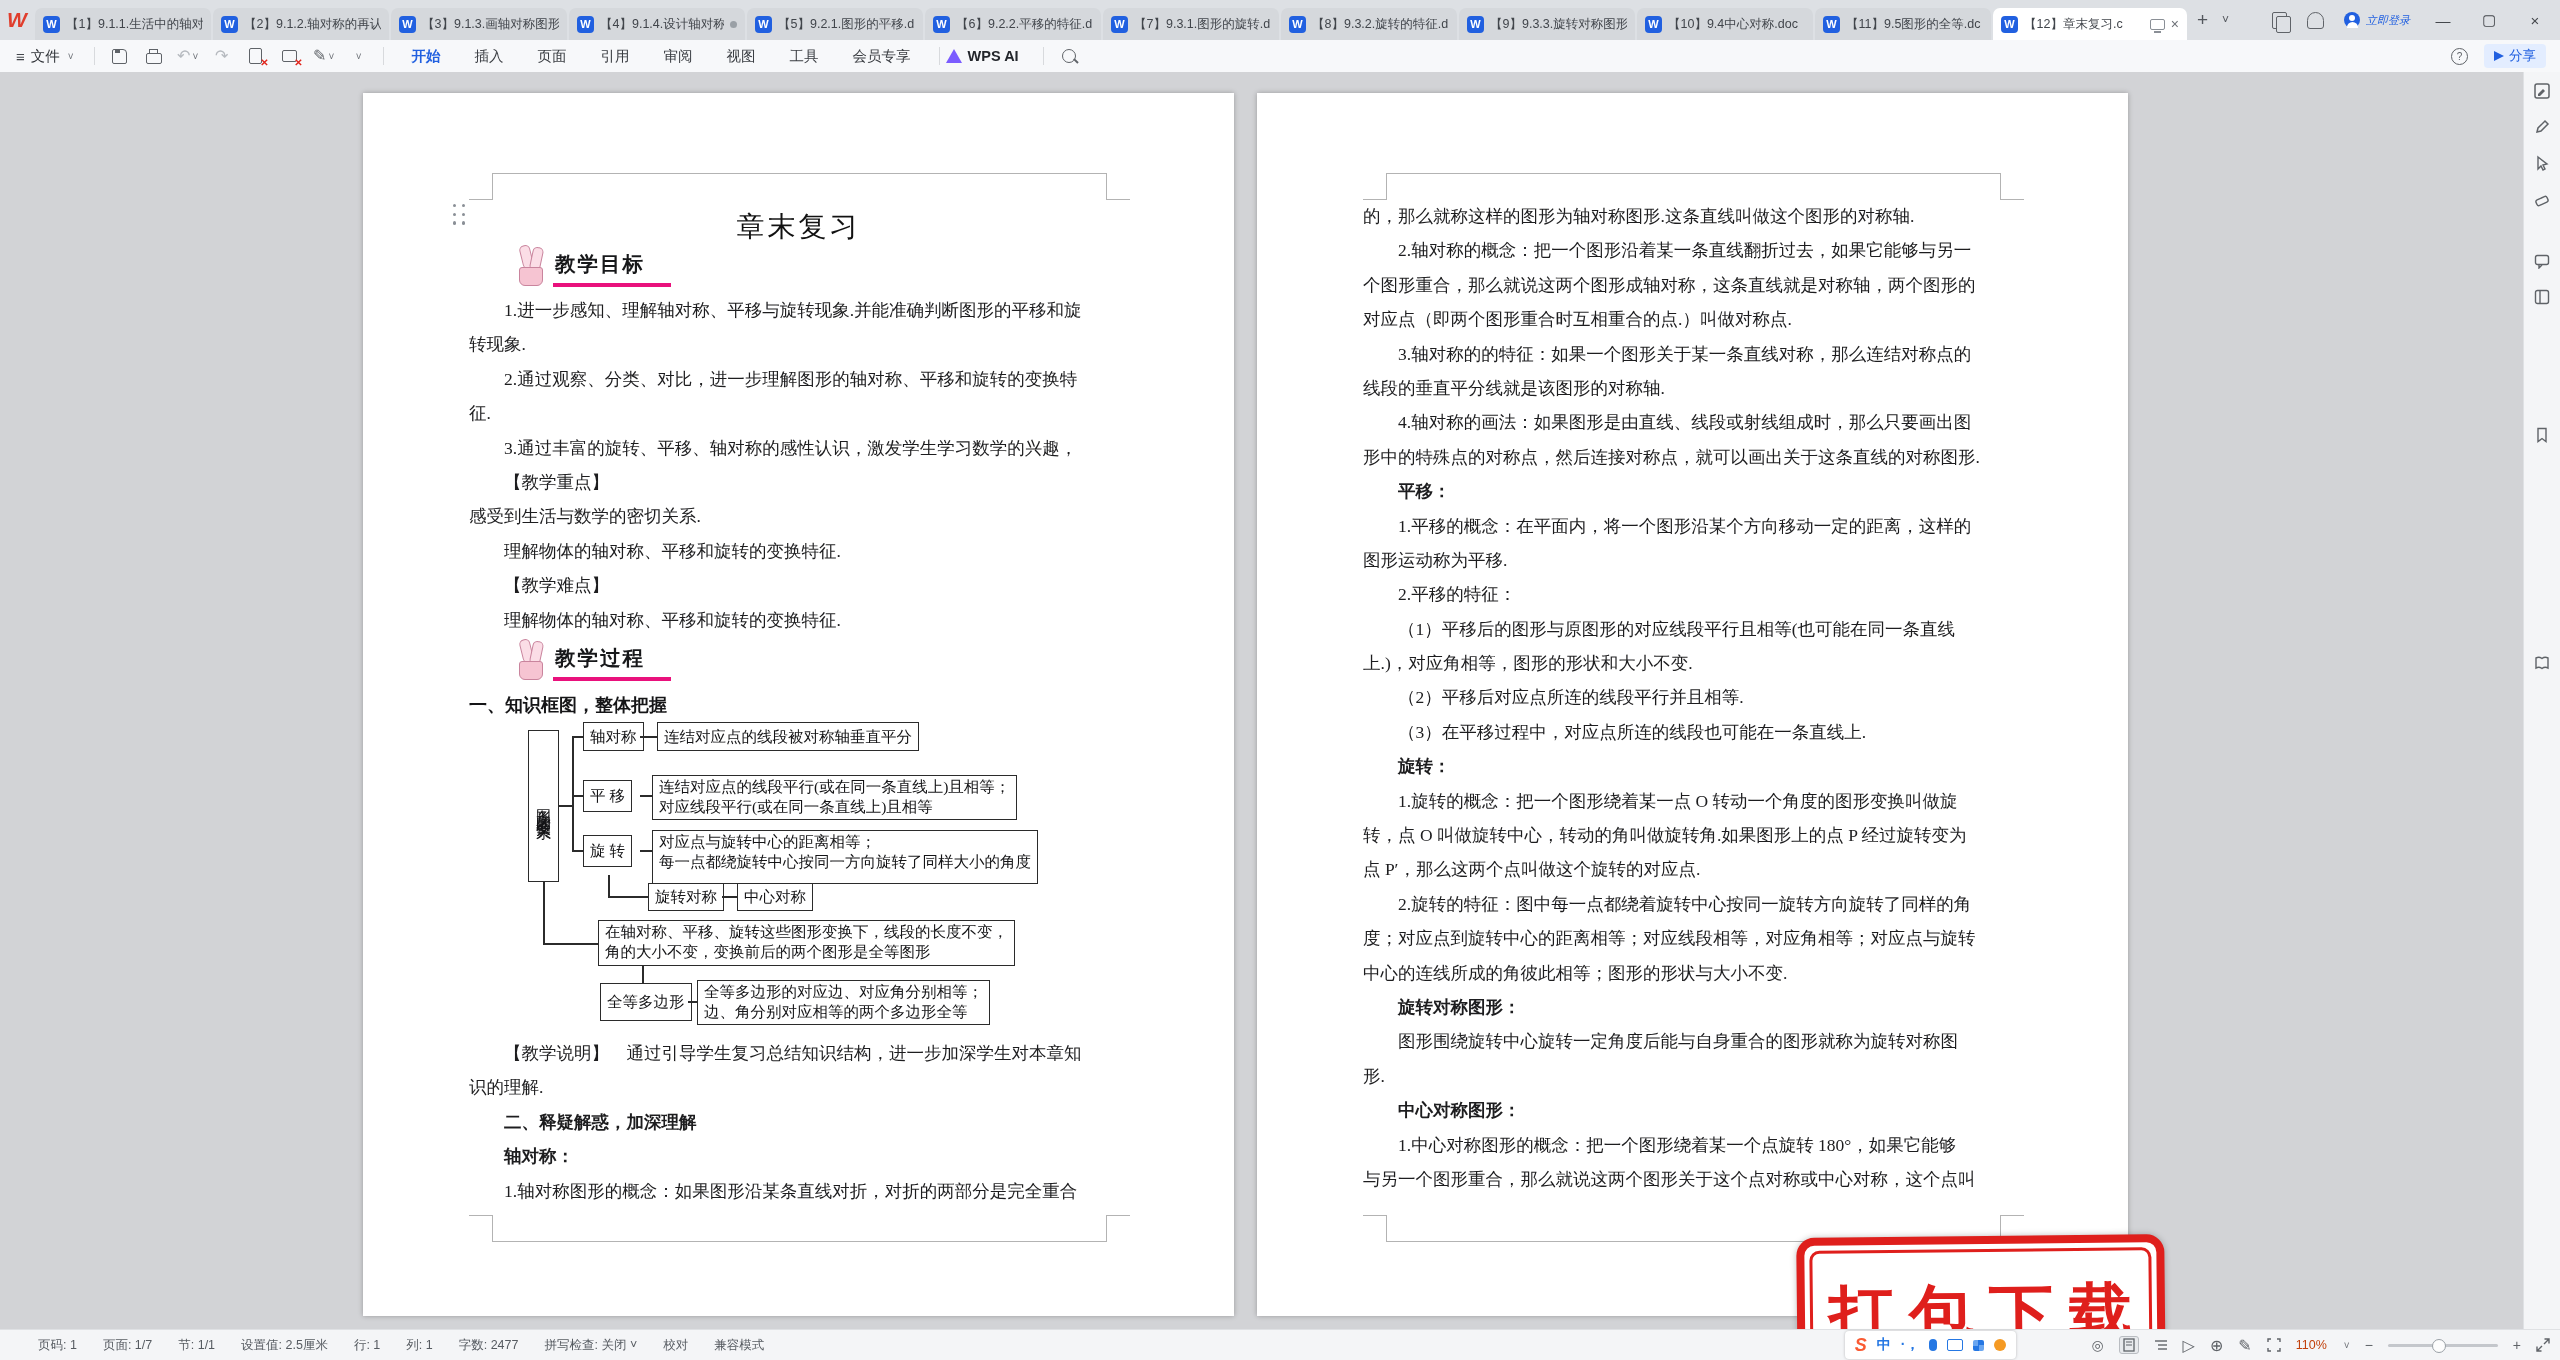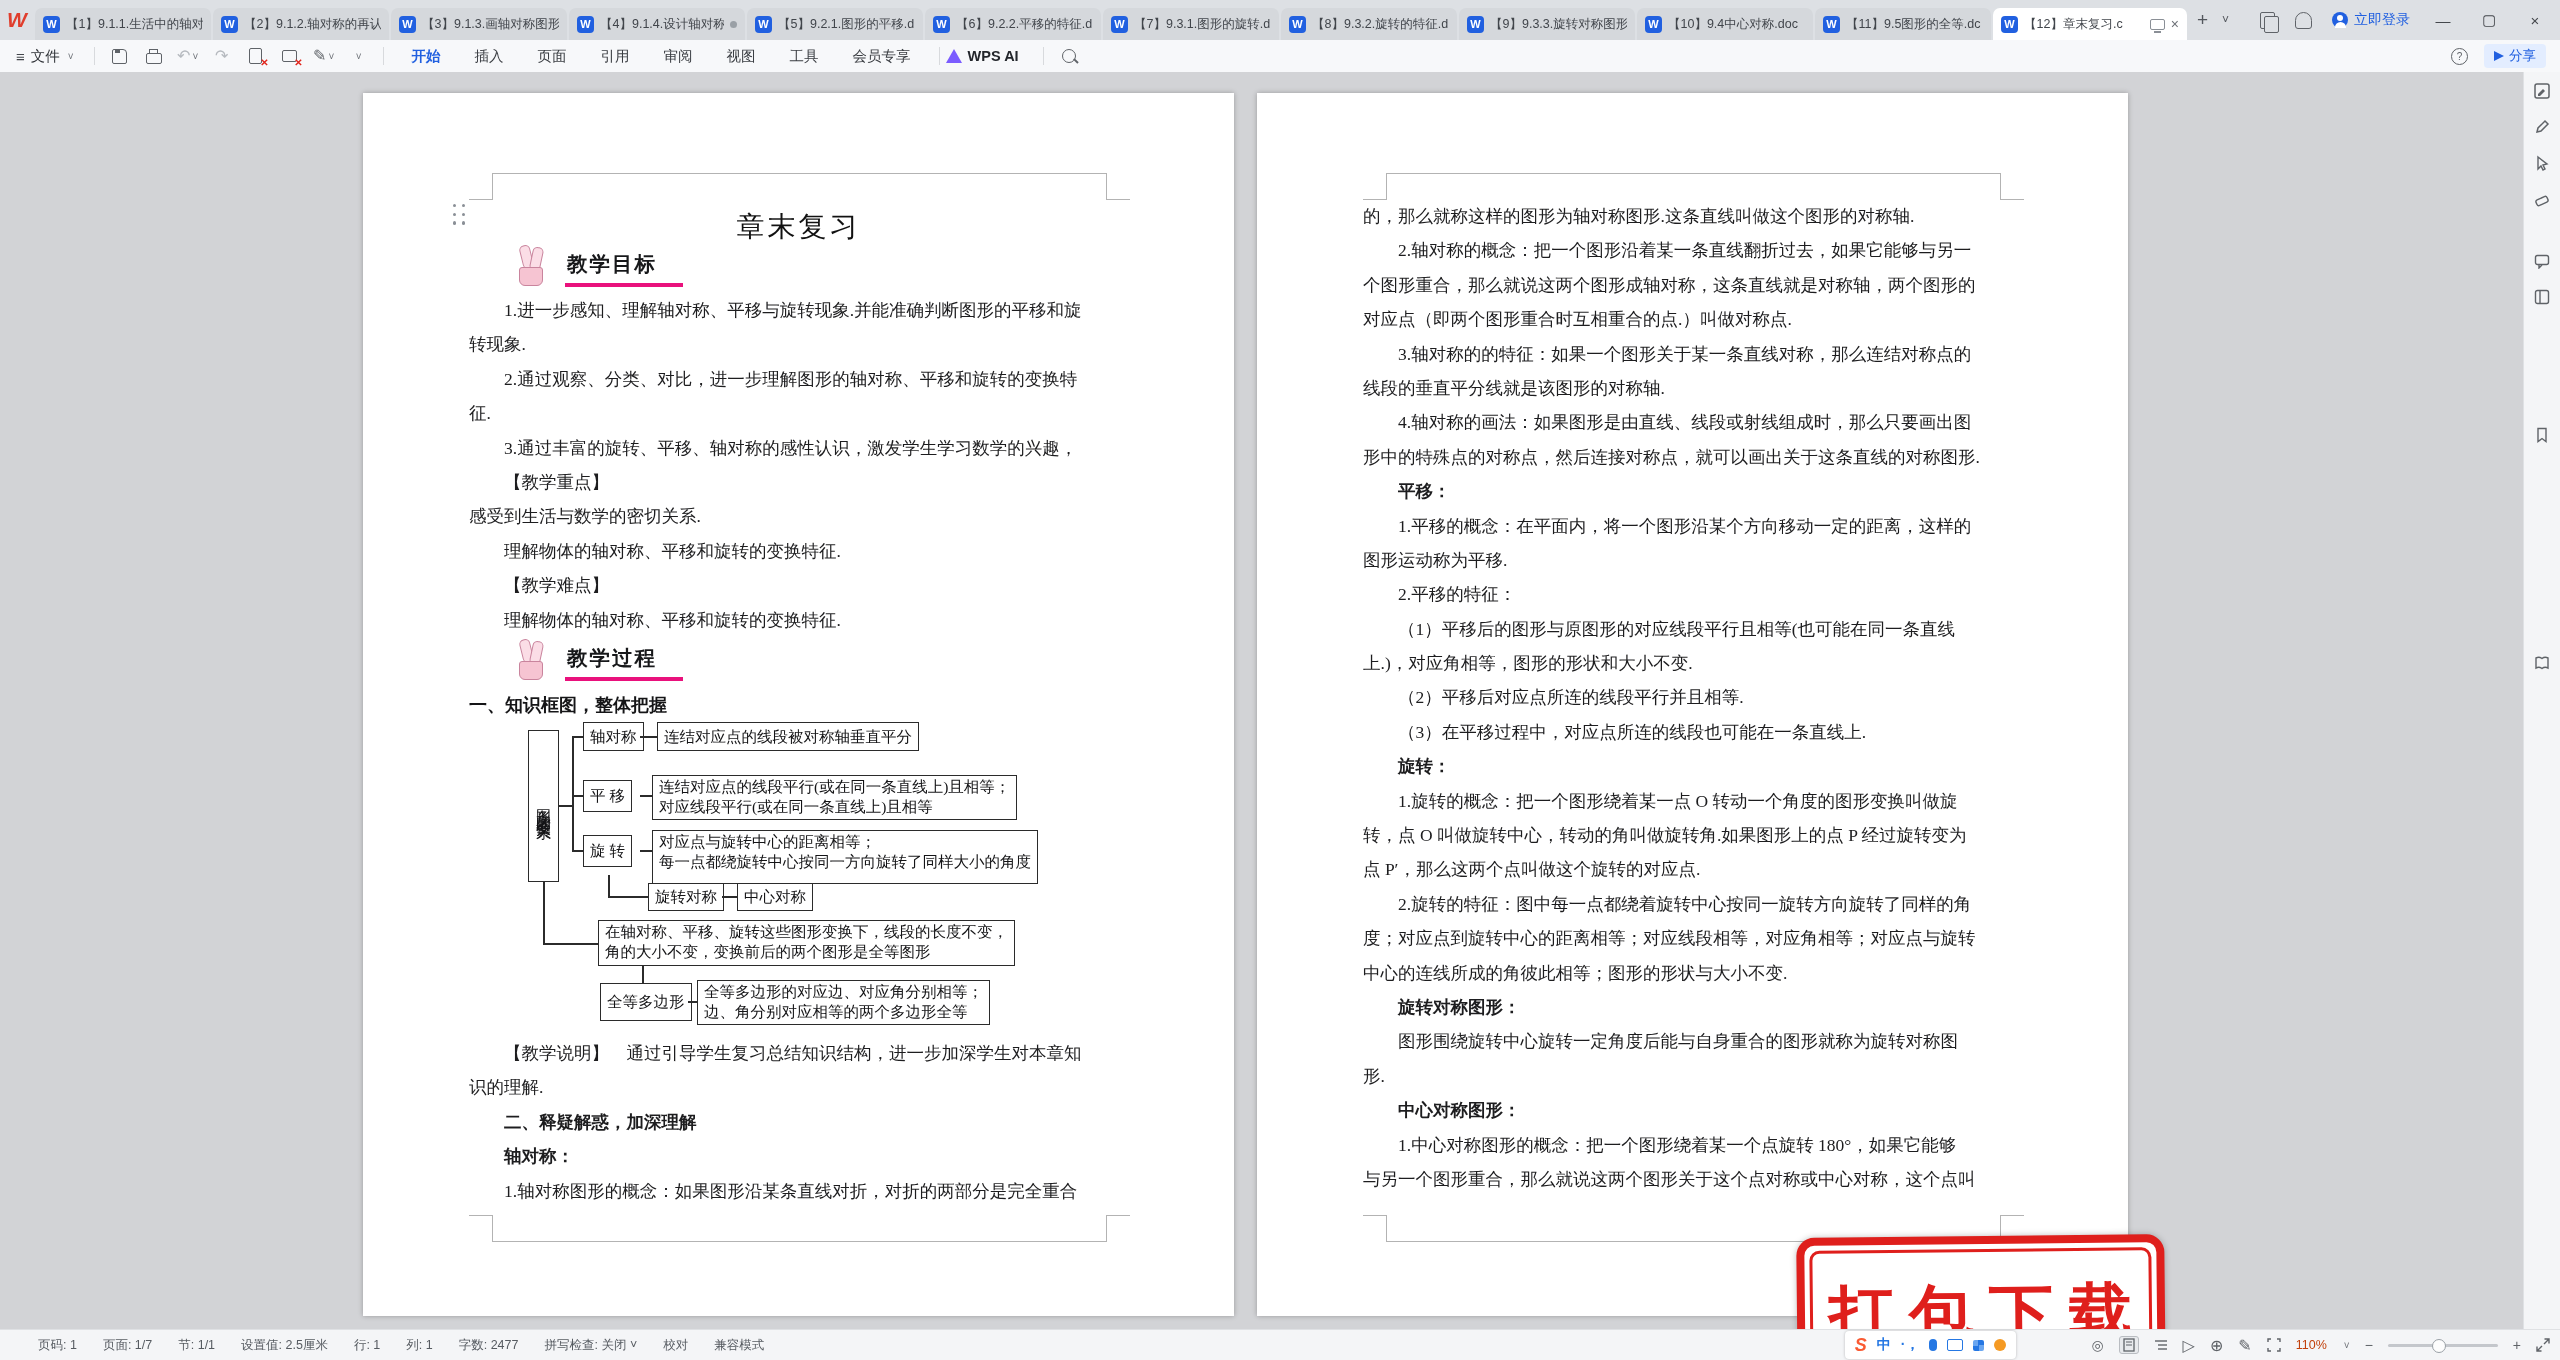--- a/index.html
+++ b/index.html
@@ -24,21 +24,21 @@
   .tab .tclose{flex:0 0 auto;color:#6d7177;font-size:14px;}
   .mon{flex:0 0 auto;width:13px;height:9px;border:1.5px solid #8a8f96;border-radius:2px;position:relative;}
   .mon:after{content:"";position:absolute;left:3px;right:3px;bottom:-4px;height:2px;background:#8a8f96;}
   .tab-plus{font-size:19px;color:#53575d;padding:0 9px;}
   .tab-caret{font-size:12px;color:#53575d;padding:0 5px;}
   .tb-right{margin-left:auto;display:flex;align-items:center;gap:20px;padding-right:12px;}
   .ic-merge{width:13px;height:15px;border:1.5px solid #5f6368;border-radius:2px;position:relative;}
   .ic-merge:after{content:"";position:absolute;left:3px;top:3px;width:13px;height:15px;
                   border:1.5px solid #5f6368;border-radius:2px;background:#dde0e4;}
   .ic-theme{width:15px;height:15px;border:1.5px solid #5f6368;border-radius:50% 50% 3px 3px;}
-  .login{display:flex;align-items:center;gap:6px;color:#2160e0;font-size:14px;}
+  .login{display:flex;align-items:center;gap:6px;color:#2160e0;font-size:11px;font-style:italic;}
   .ic-person{width:16px;height:16px;border-radius:50%;background:#2160e0;position:relative;}
   .ic-person:before{content:"";position:absolute;left:5px;top:3px;width:6px;height:6px;border-radius:50%;background:#fff;}
   .ic-person:after{content:"";position:absolute;left:2.5px;top:9.5px;width:11px;height:6px;border-radius:6px 6px 0 0;background:#fff;}
   .wctl{font-size:15px;color:#44474c;width:26px;text-align:center;}
 
   
   .ribbon{position:absolute;left:0;top:40px;right:0;height:32px;background:#f7f8fa;
           border-bottom:1px solid #e2e3e6;display:flex;align-items:center;font-size:14.5px;}
   .fmenu{display:flex;align-items:center;gap:6px;padding:0 14px 0 16px;color:#2f3237;}
   .hamb{font-size:15px;color:#44474c;}
@@ -84,21 +84,21 @@
   .mk-bl{width:23px;height:26px;border-right:1.4px solid #b3b3b3;border-top:1.4px solid #b3b3b3;}
   .mk-br{width:23px;height:26px;border-left:1.4px solid #b3b3b3;border-top:1.4px solid #b3b3b3;}
 
   .handle{position:absolute;left:90px;top:111px;width:16px;height:24px;
           display:grid;grid-template-columns:1fr 1fr;grid-template-rows:1fr 1fr 1fr;gap:2px;}
   .handle i{width:3.4px;height:3.4px;border-radius:50%;background:#8a8f96;}
 
   .doc-title{position:absolute;left:0;right:0;top:115px;text-align:center;
              font-family:"Liberation Serif",serif;font-size:28px;letter-spacing:3px;color:#111;}
 
-  .badge{position:absolute;left:152px;display:flex;align-items:flex-end;gap:16px;}
+  .badge{position:absolute;left:152px;display:flex;align-items:flex-end;gap:4px;}
   .badge-txt{font-size:20.5px;font-weight:bold;color:#17181a;letter-spacing:2px;
              border-bottom:4px solid #e9117c;padding:0 26px 5px 2px;}
   .cup{position:relative;width:34px;height:42px;flex:0 0 auto;}
   .cup .body{position:absolute;left:4px;bottom:1px;width:22px;height:17px;background:#f6c4d2;
              border:1.5px solid #c9849d;border-radius:3px 3px 6px 6px;}
   .cup .ear1,.cup .ear2{position:absolute;width:9px;height:22px;background:#fbdde6;border:1.5px solid #c9849d;border-radius:5px;}
   .cup .ear1{left:6px;top:0;transform:rotate(-14deg);}
   .cup .ear2{left:16px;top:2px;transform:rotate(12deg);}
 
   .doc-block{position:absolute;left:106px;width:662px;font-family:"Liberation Serif",serif;

